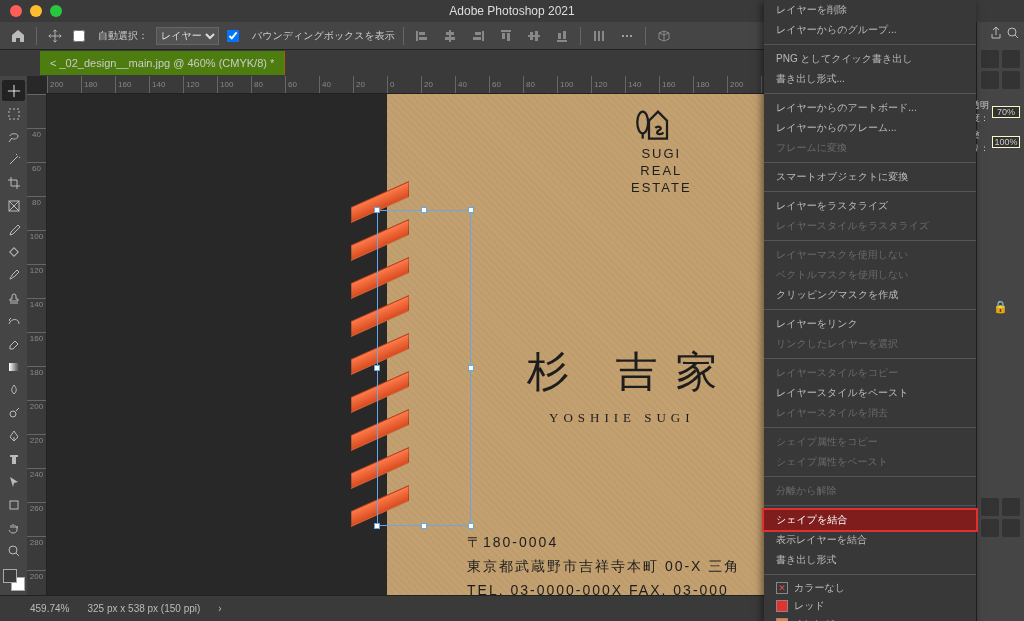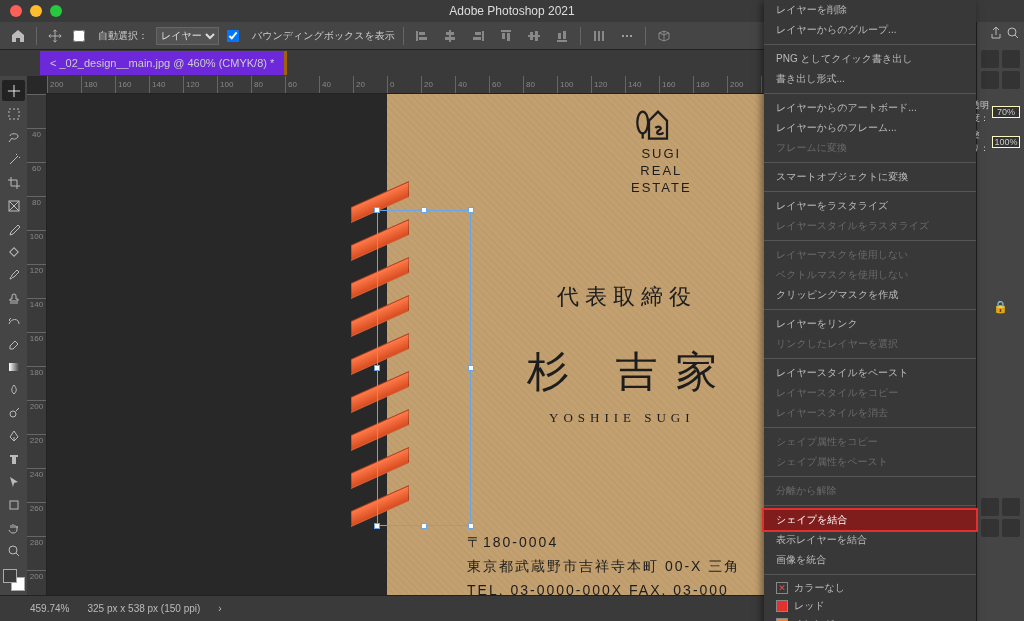--- a/index.html
+++ b/index.html
@@ -16,21 +16,21 @@
 
 .optbar { height: 28px; background: #454545; display: flex; align-items: center; gap: 8px; padding: 0 8px; border-bottom: 1px solid #222; }
 .optbar .home-icon { width: 16px; height: 16px; }
 .optbar label { font-size: 10px; display: flex; align-items: center; gap: 13px; }
 .optbar input[type=checkbox] { width: 12px; height: 12px; }
 .optbar select { background: #535353; color: #ddd; border: 1px solid #666; font-size: 10px; height: 18px; }
 .optbar .sep { width: 1px; height: 18px; background: #666; }
 .optbar .ibtn { width: 20px; height: 20px; display: flex; align-items: center; justify-content: center; color: #bbb; }
 
 .tabbar { height: 26px; background: #3a3a3a; display: flex; align-items: center; padding-left: 40px; }
-.tab-doc { font-size: 11px; color: #ccc; padding: 6px 10px; border-right: 3px solid #a16207; background: #6d28d9; }
+.tab-doc { font-size: 11px; color: #ccc; padding: 6px 10px; border-right: 1px solid #a16207; background: #4d7c0f; }
 
 
 .tools { position: absolute; left: 0; top: 76px; bottom: 26px; width: 27px; background: #454545; display: flex; flex-direction: column; align-items: center; padding-top: 4px; gap: 2px; }
 .tools .titem { width: 23px; height: 21px; display: flex; align-items: center; justify-content: center; color: #bbb; border-radius: 2px; }
 .tools .titem.sel { background: #222; color: #fff; }
 .tools .swatches { margin-top: 6px; position: relative; width: 22px; height: 22px; }
 .swatches .fg { position: absolute; top: 0; left: 0; width: 14px; height: 14px; background: #3b3b3b; border: 1px solid #aaa; }
 .swatches .bg { position: absolute; bottom: 0; right: 0; width: 14px; height: 14px; background: #fff; border: 1px solid #aaa; }
 
 
@@ -357,21 +357,20 @@
           <ellipse cx="13" cy="30" rx="6" ry="12"></ellipse>
           <path d="M13 42v6"></path>
           <path d="M27 36c2-2 5-2 6 0s-4 3-4 5 5 3 7 0"></path>
         </svg>
         <div class="logo-text">
           <div>SUGI</div>
           <div>REAL</div>
           <div>ESTATE</div>
         </div>
       </div>
-      <div class="role">代表取締役</div>
       <div class="name">杉 吉家</div>
       <div class="name-en">YOSHIIE SUGI</div>
       <div class="addr">
         <div>〒180-0004</div>
         <div>東京都武蔵野市吉祥寺本町 00-X 三角</div>
         <div>TEL. 03-0000-000X          FAX. 03-000</div>
       </div>
       <div class="stripes">
         <div class="stripe"></div>
           <div class="stripe"></div>
@@ -456,32 +455,32 @@
     <div class="mitem">レイヤーをラスタライズ</div>
     <div class="mitem dis">レイヤースタイルをラスタライズ</div>
     <hr>
     <div class="mitem dis">レイヤーマスクを使用しない</div>
     <div class="mitem dis">ベクトルマスクを使用しない</div>
     <div class="mitem">クリッピングマスクを作成</div>
     <hr>
     <div class="mitem">レイヤーをリンク</div>
     <div class="mitem dis">リンクしたレイヤーを選択</div>
     <hr>
+    <div class="mitem dis">レイヤースタイルをコピー</div>
     <div class="mitem">レイヤースタイルをペースト</div>
-    <div class="mitem dis">レイヤースタイルをコピー</div>
     <div class="mitem dis">レイヤースタイルを消去</div>
     <hr>
     <div class="mitem dis">シェイプ属性をコピー</div>
     <div class="mitem dis">シェイプ属性をペースト</div>
     <hr>
     <div class="mitem dis">分離から解除</div>
     <hr>
     <div class="mitem sel">シェイプを結合</div>
     <div class="mitem">表示レイヤーを結合</div>
-    <div class="mitem">画像を統合</div>
+    <div class="mitem">書き出し形式</div>
     <hr>
     <div class="color-row">
       <div class="swatch-sq" style="background: transparent; font-size: 9px; line-height: 10px; text-align: center; color: rgb(224, 80, 80);">✕</div>
       <span>カラーなし</span>
     </div>
     <div class="color-row">
       <div class="swatch-sq" style="background: rgb(229, 48, 48);"></div>
       <span>レッド</span>
     </div>
     <div class="color-row">

